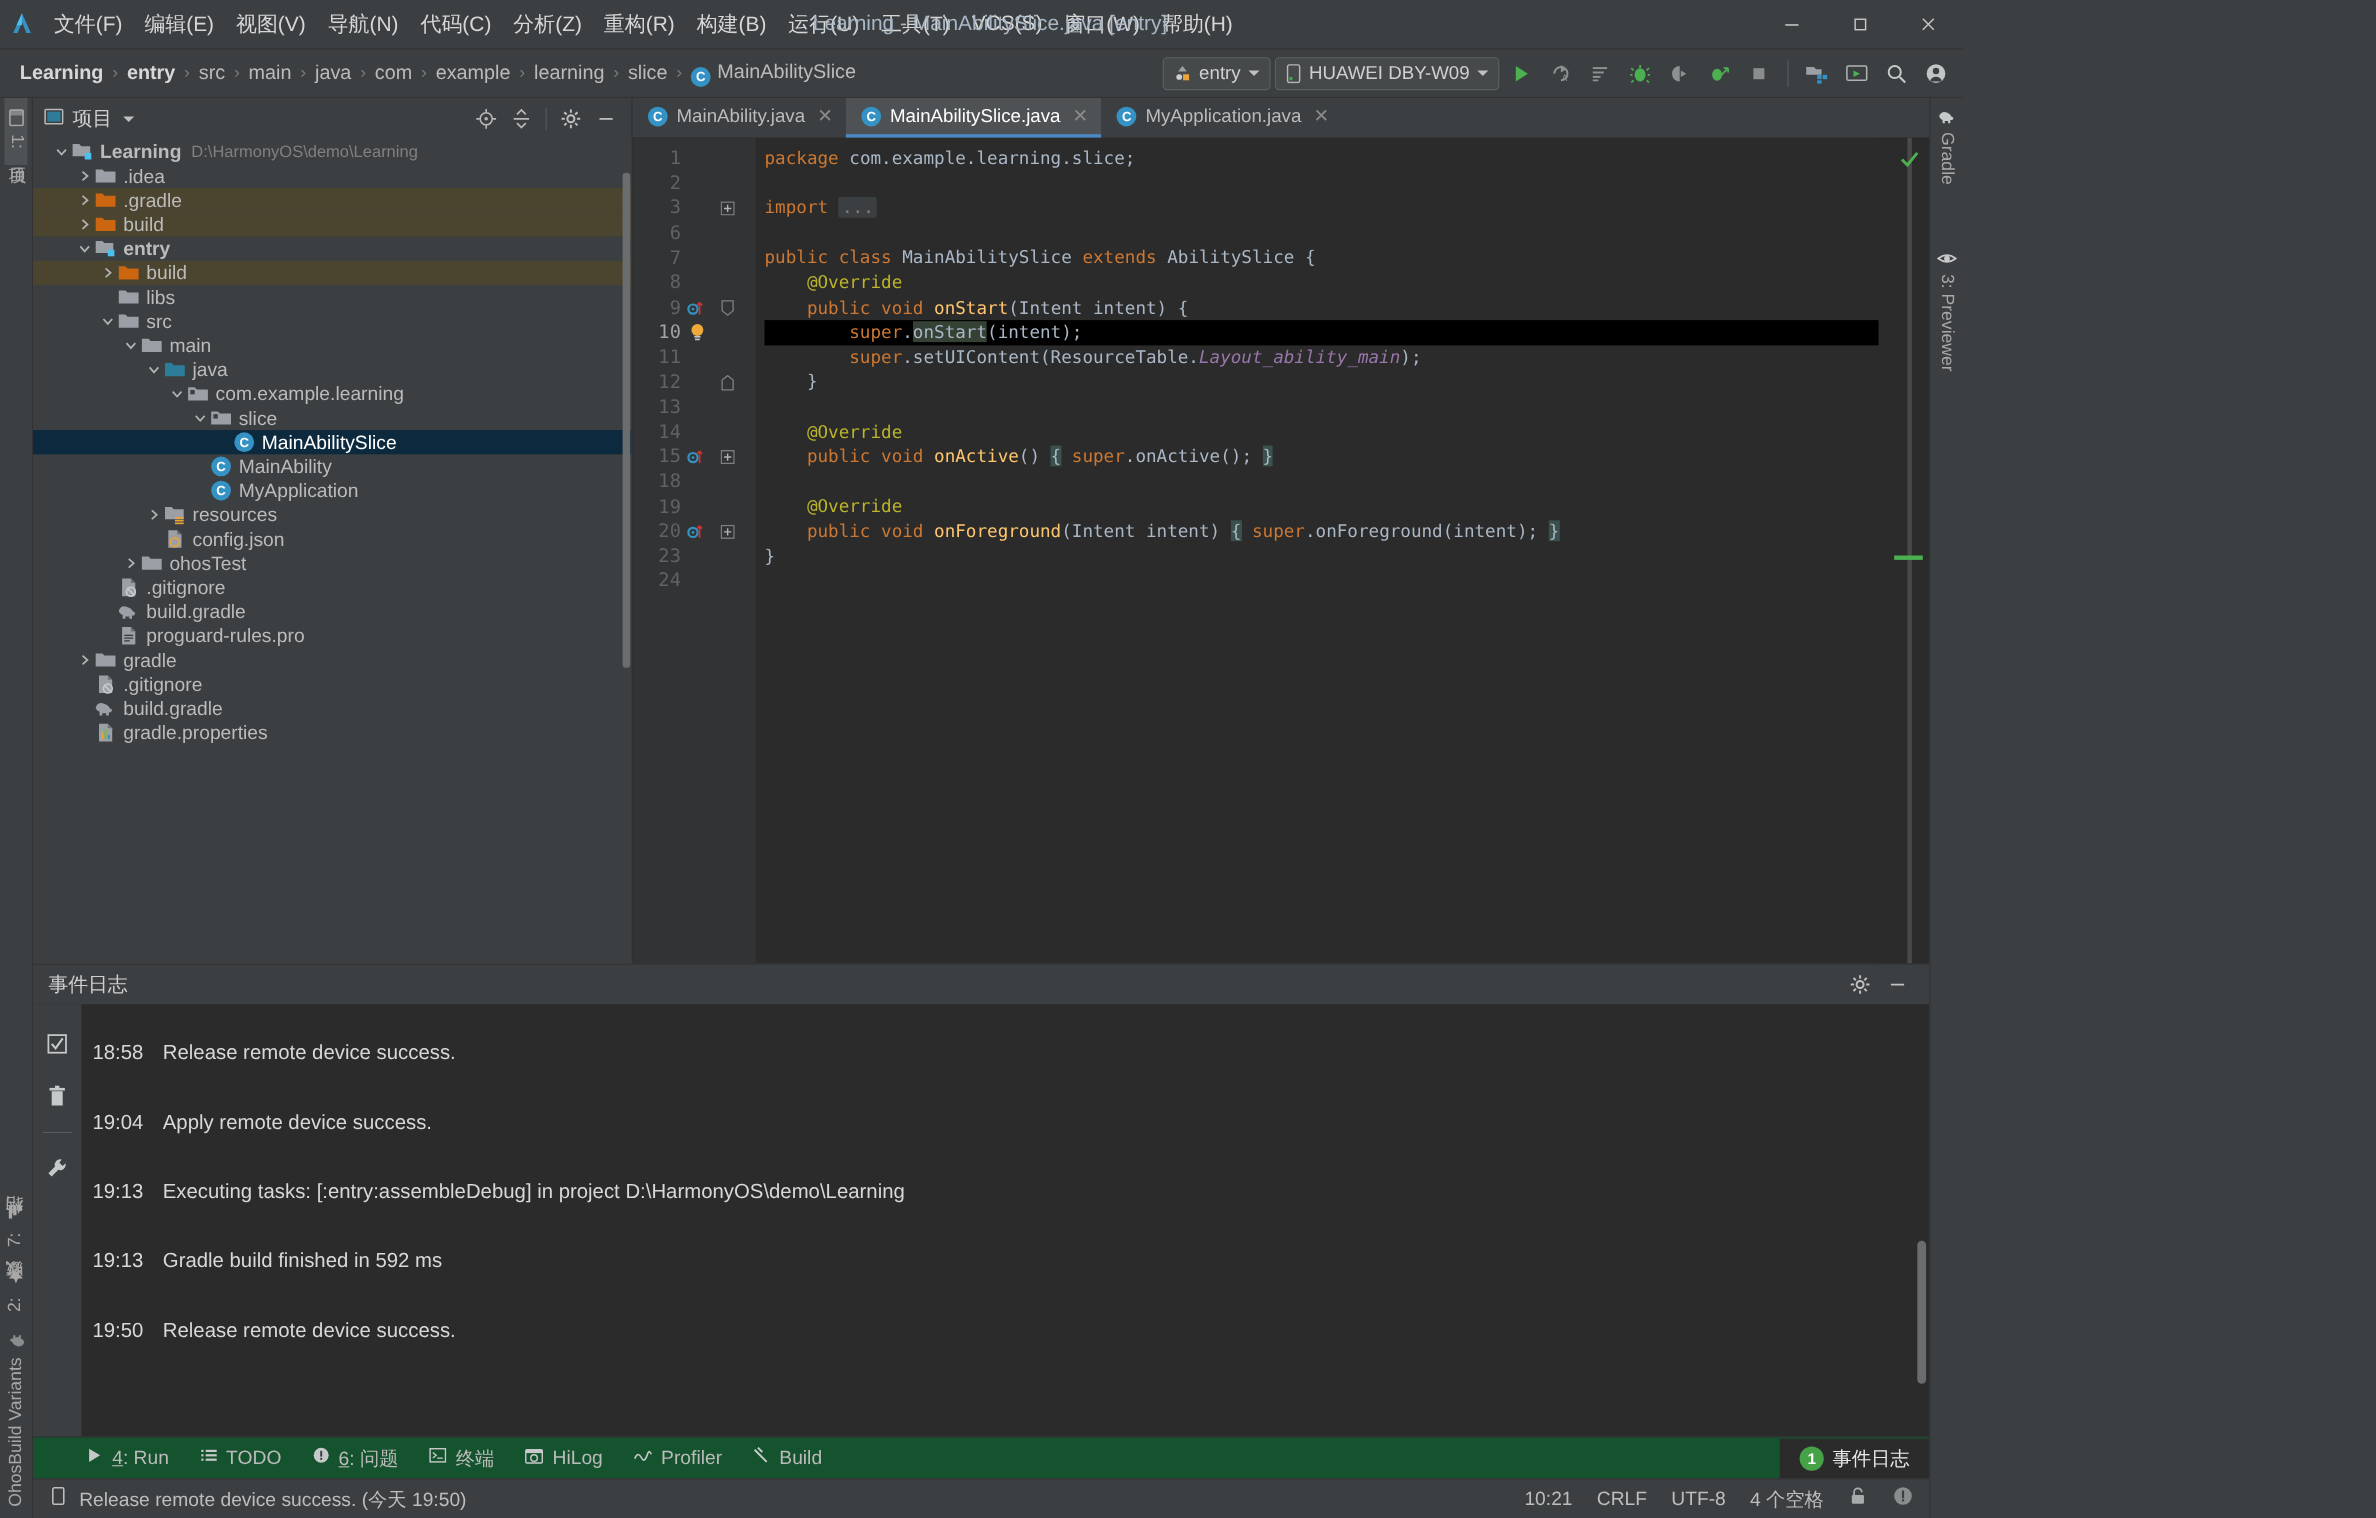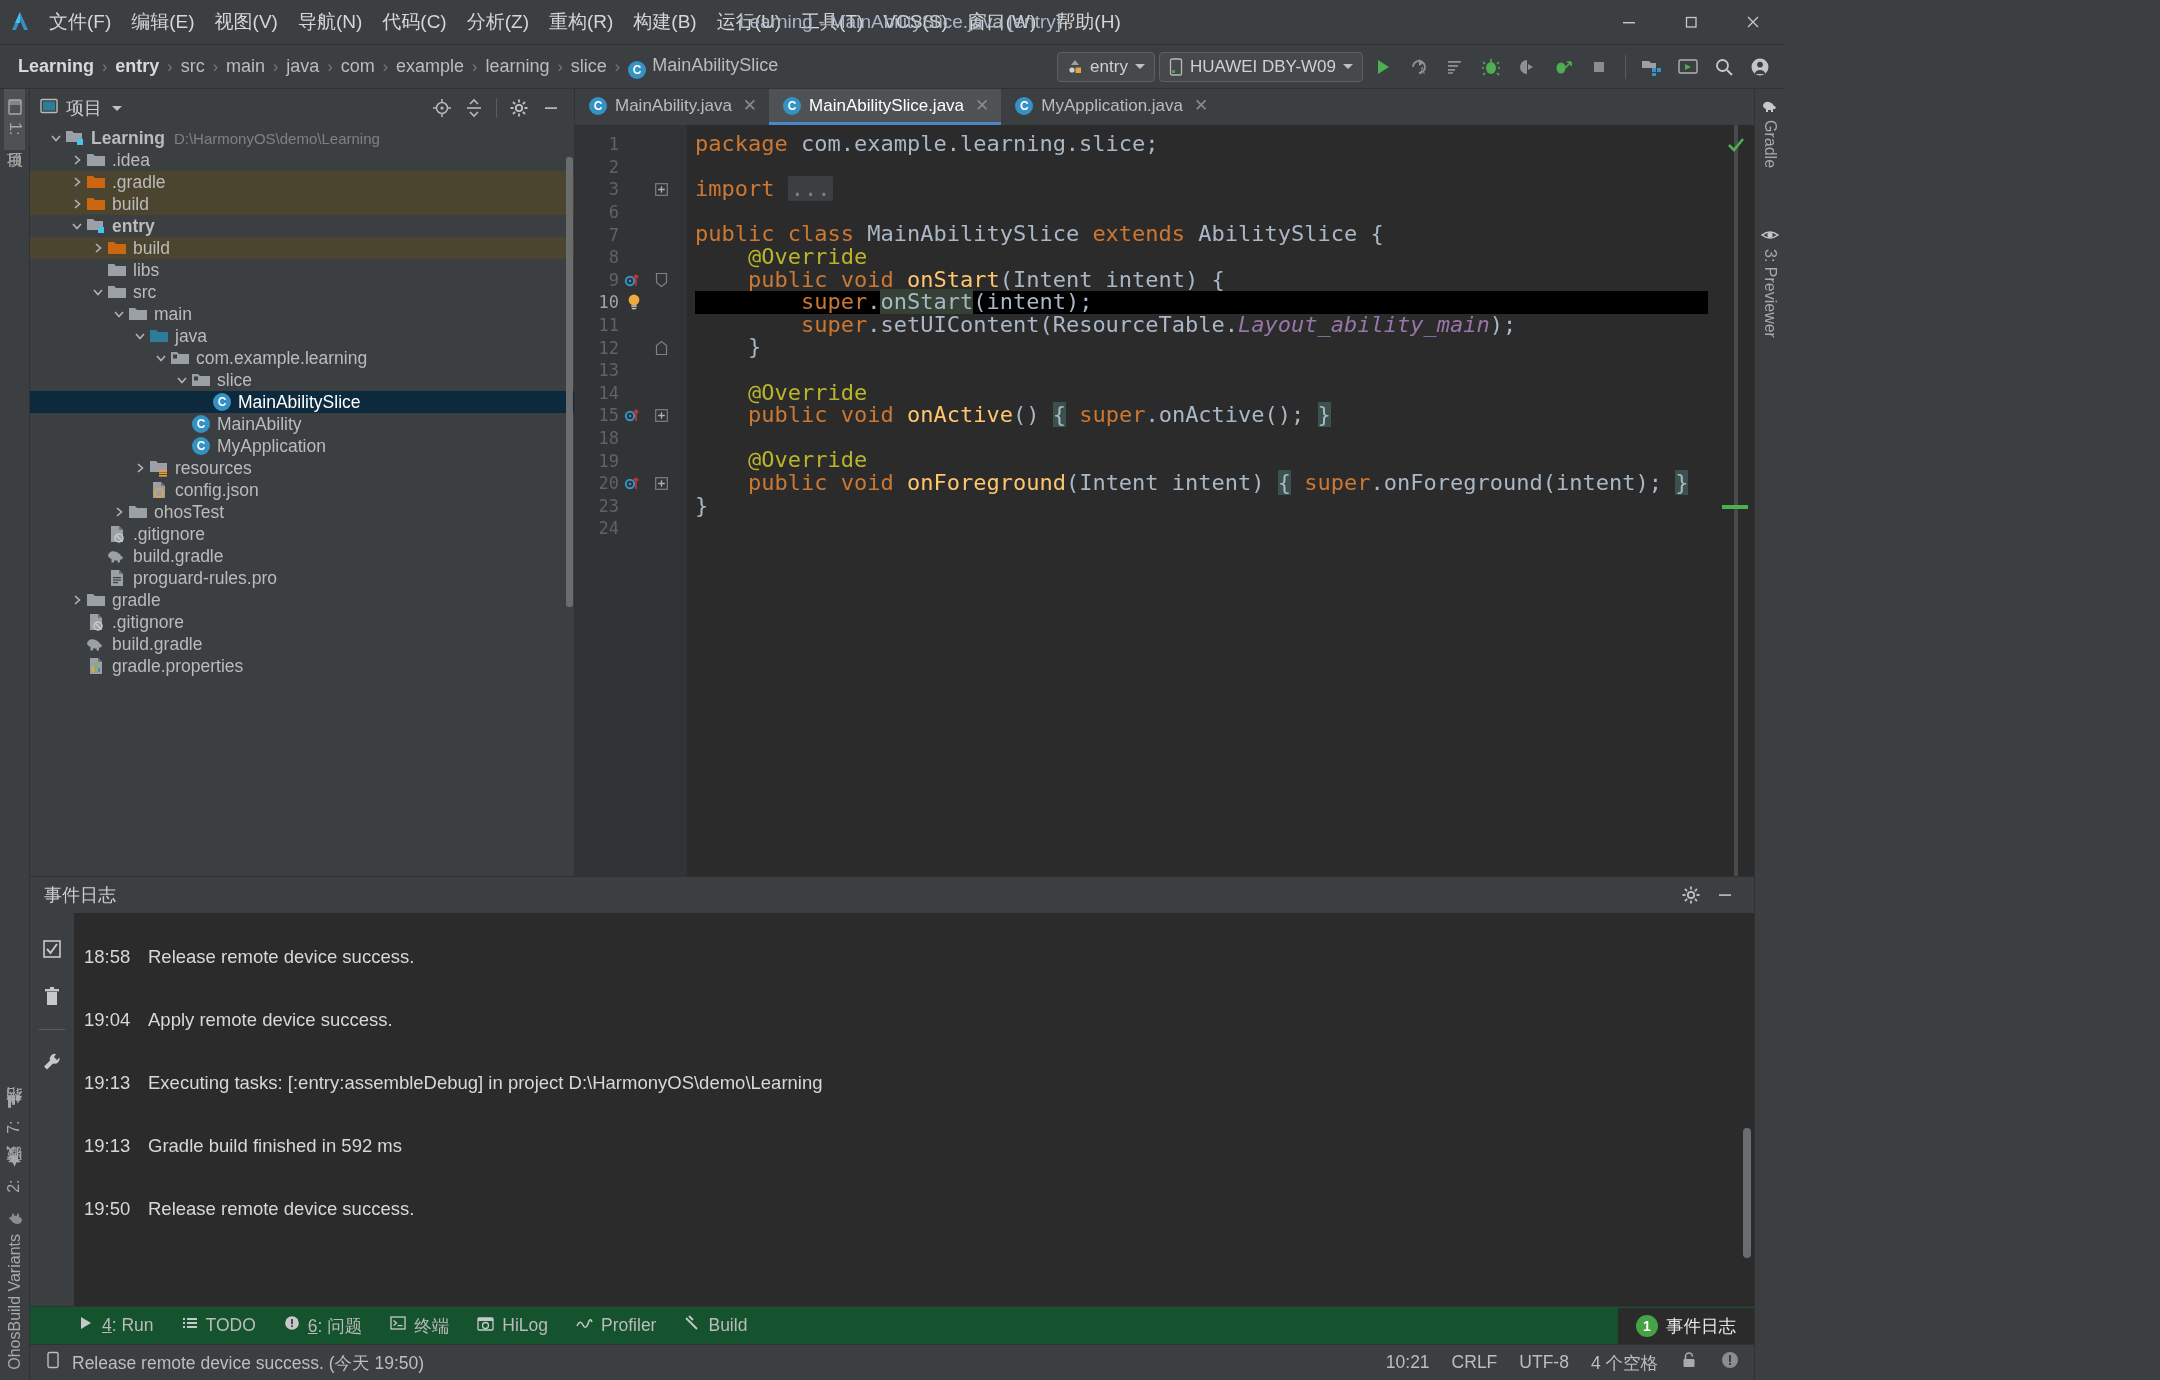--- a/index.html
+++ b/index.html
@@ -128,21 +128,21 @@
   }
   .gline {
     height: 22.6px; display: flex; align-items: center; font-family: "DejaVu Sans Mono", monospace;
     font-size: 17px; color: #606366; position: relative;
   }
   .gnum { width: 44px; text-align: right; }
   .gmark { width: 30px; display: flex; align-items: center; justify-content: center; }
   .gfold { width: 24px; display: flex; align-items: center; justify-content: center; }
   .code {
     flex: 1 1 auto; padding: 8px 0 0 8px; font-family: "DejaVu Sans Mono", monospace;
-    font-size: 22px; line-height: 22.6px; white-space: pre; overflow: hidden;
+    font-size: 16px; line-height: 22.6px; white-space: pre; overflow: hidden;
     position: relative;
   }
   .cline { height: 22.6px; }
   .cline.hl { background: #000000; }
   .kw { color: #cc7832; }
   .an { color: #bbb529; }
   .fn { color: #ffc66d; }
   .pl { color: #a9b7c6; }
   .st { color: #9876aa; font-style: italic; }
   .ident-hl { background: #344134; }

